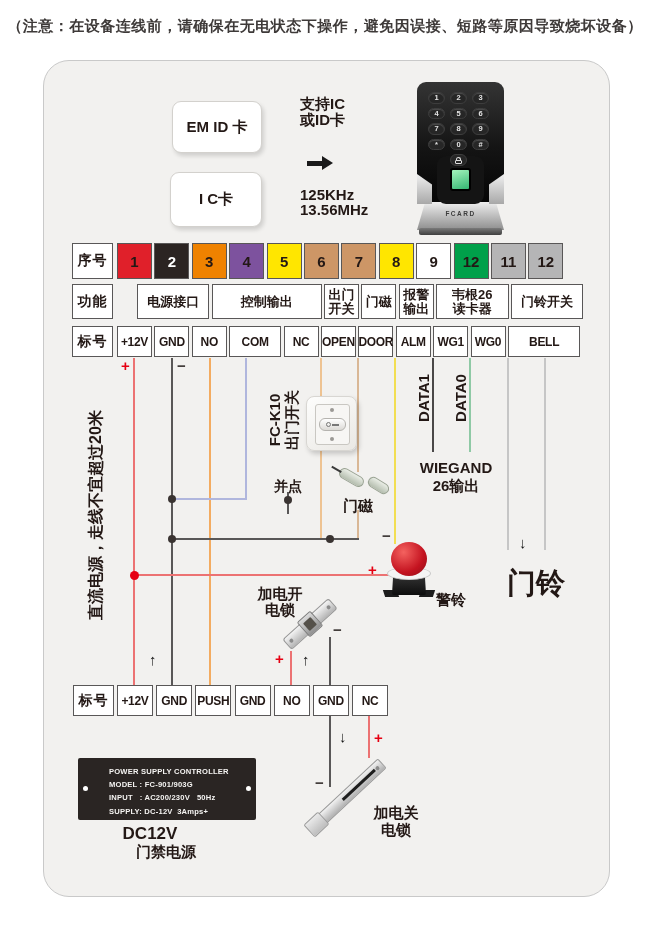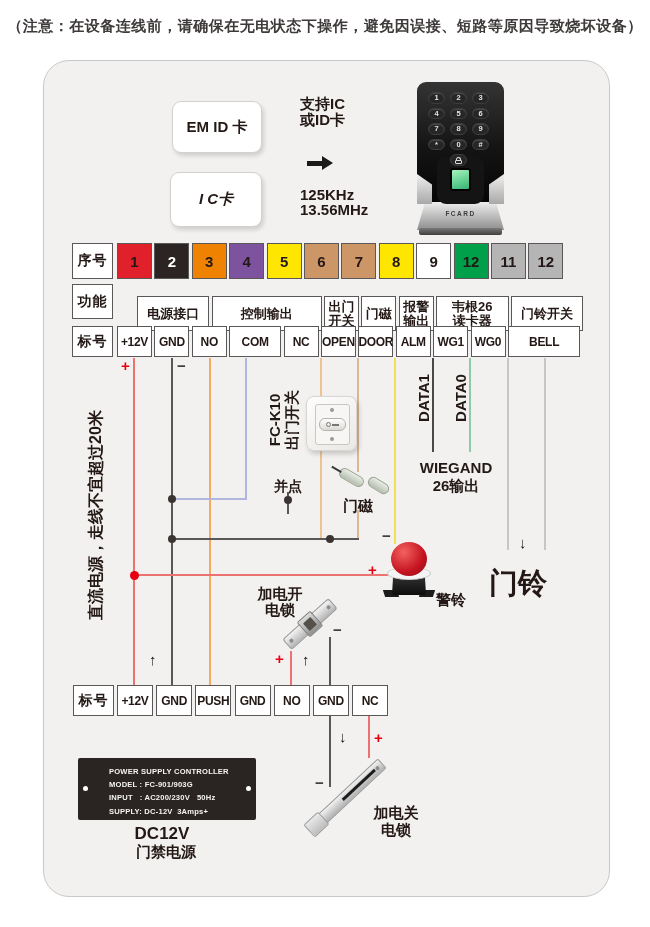--- a/index.html
+++ b/index.html
@@ -156,21 +156,21 @@
 </head>
 <body>
 
 <div class="page">
 
   <div class="note">（注意：在设备连线前，请确保在无电状态下操作，避免因误接、短路等原因导致烧坏设备）</div>
 
   <div class="card"></div>
 
   <div class="whitebox" style="left:172px;top:101px;width:90px;height:52px;">EM ID 卡</div>
-  <div class="whitebox" style="left:170px;top:172px;width:92px;height:55px;font-style:italic;">I C卡</div>
+  <div class="whitebox" style="left:170px;top:172px;width:92px;height:55px;">I C卡</div>
 
   <div class="txt" style="left:300px;top:96px;font-size:15px;line-height:16px;">
     <div>支持IC</div>
     <div>或ID卡</div>
   </div>
   <div class="arrow-right" style="left:307px;top:156px;">
     <div class="bar"></div>
     <div class="tip"></div>
   </div>
   <div class="txt" style="left:300px;top:187px;font-size:15px;line-height:15px;">
@@ -217,21 +217,21 @@
       <div class="cell num" style="width: 35px; background: rgb(125, 82, 158); color: rgb(35, 24, 21);">4</div>
       <div class="cell num" style="width: 35px; background: rgb(255, 230, 0); color: rgb(35, 24, 21);">5</div>
       <div class="cell num" style="width: 35px; background: rgb(205, 150, 102); color: rgb(35, 24, 21);">6</div>
       <div class="cell num" style="width: 35px; background: rgb(205, 150, 102); color: rgb(35, 24, 21);">7</div>
       <div class="cell num" style="width: 35px; background: rgb(255, 230, 0); color: rgb(35, 24, 21);">8</div>
       <div class="cell num" style="width: 35px; background: rgb(255, 255, 255); color: rgb(35, 24, 21);">9</div>
       <div class="cell num" style="width: 35px; background: rgb(0, 160, 74); color: rgb(35, 24, 21);">12</div>
       <div class="cell num" style="width: 35px; background: rgb(181, 181, 182); color: rgb(35, 24, 21);">11</div>
       <div class="cell num" style="width: 35px; background: rgb(181, 181, 182); color: rgb(35, 24, 21);">12</div>
     </div>
-  <div class="trow" id="func-cells" style="left:117px;top:296px;height:35px;gap:2.4px;padding-left:20px;">
+  <div class="trow" id="func-cells" style="left:117px;top:284px;height:35px;gap:2.4px;padding-left:20px;">
       <div class="cell fn" style="width: 72.4px;">
         <div>电源接口</div>
       </div>
       <div class="cell fn" style="width: 109.8px;">
         <div>控制输出</div>
       </div>
       <div class="cell fn" style="width: 35px;">
         <div>出门</div>
         <div>开关</div>
       </div>
@@ -328,21 +328,21 @@
   <div class="bell">
     <div class="bell-foot" style="left:-2px;transform:skewX(18deg);"></div>
     <div class="bell-foot" style="right:-2px;transform:skewX(-18deg);"></div>
     <div class="bell-base"></div>
     <div class="bell-ring"></div>
     <div class="bell-dome"></div>
   </div>
   <div class="txt" style="left:410px;top:591px;width:56px;text-align:right;font-size:15px;">警铃</div>
 
   <div class="ar" style="left:519px;top:534px;">↓</div>
-  <div class="txt" style="left:489px;top:564px;width:76px;text-align:left;font-size:29px;">门铃</div>
+  <div class="txt" style="left:489px;top:564px;width:76px;text-align:right;font-size:29px;">门铃</div>
 
   <div class="txt" style="left:248px;top:586px;width:64px;text-align:center;font-size:15px;line-height:16px;">
     <div>加电开</div>
     <div>电锁</div>
   </div>
   <div class="strike">
     <div class="strike-plate">
       <div class="hole" style="left:3px;top:4px;"></div>
       <div class="hole" style="right:3px;top:4px;"></div>
       <div class="strike-block">
@@ -393,16 +393,16 @@
   <div class="psu">
     <div class="psu-screw" style="left:5px;"></div>
     <div class="psu-screw" style="right:5px;"></div>
     <div class="psu-text">
       <div class="psu-line">POWER SUPPLY CONTROLLER</div>
       <div class="psu-line">MODEL : FC-901/903G</div>
       <div class="psu-line">INPUT   : AC200/230V   50Hz</div>
       <div class="psu-line">SUPPLY: DC-12V  3Amps+</div>
     </div>
   </div>
-  <div class="txt" style="left:106px;top:824px;width:112px;text-align:center;font-size:17px;">DC12V</div>
+  <div class="txt" style="left:94px;top:824px;width:112px;text-align:center;font-size:17px;">DC12V</div>
   <div class="txt" style="left:110px;top:843px;width:112px;text-align:center;font-size:15px;">门禁电源</div>
 
 </div>
 
 </body></html>

